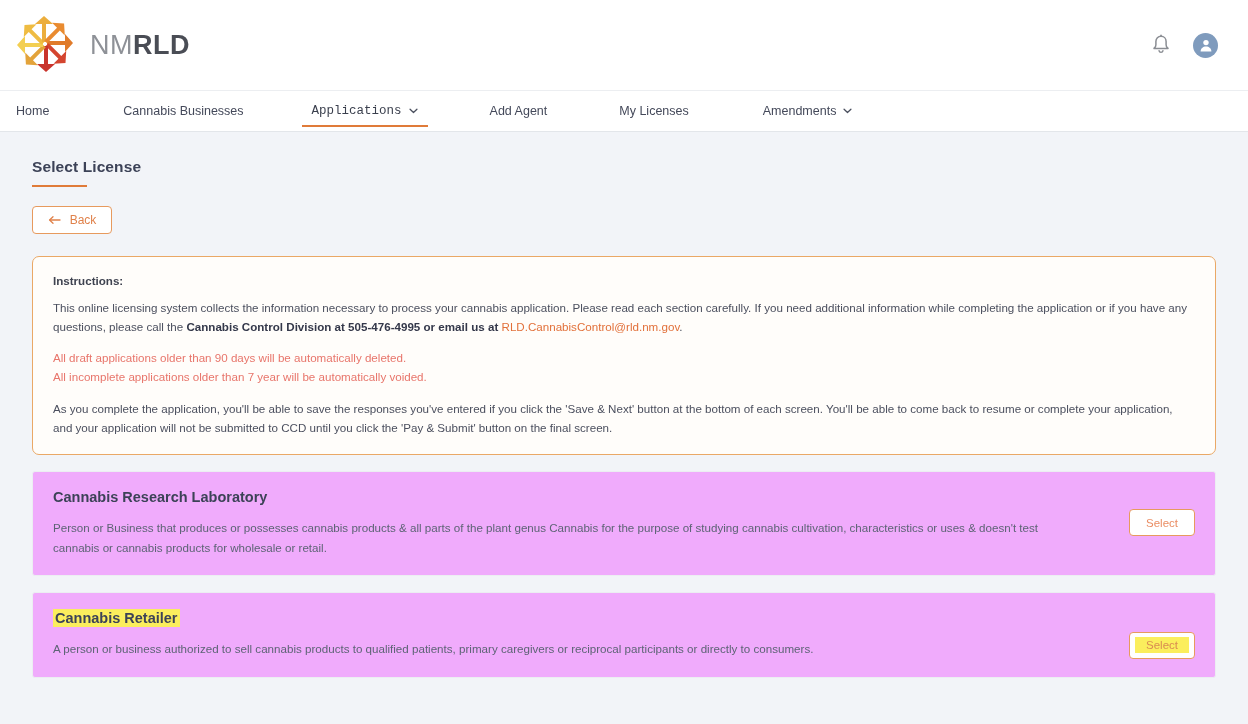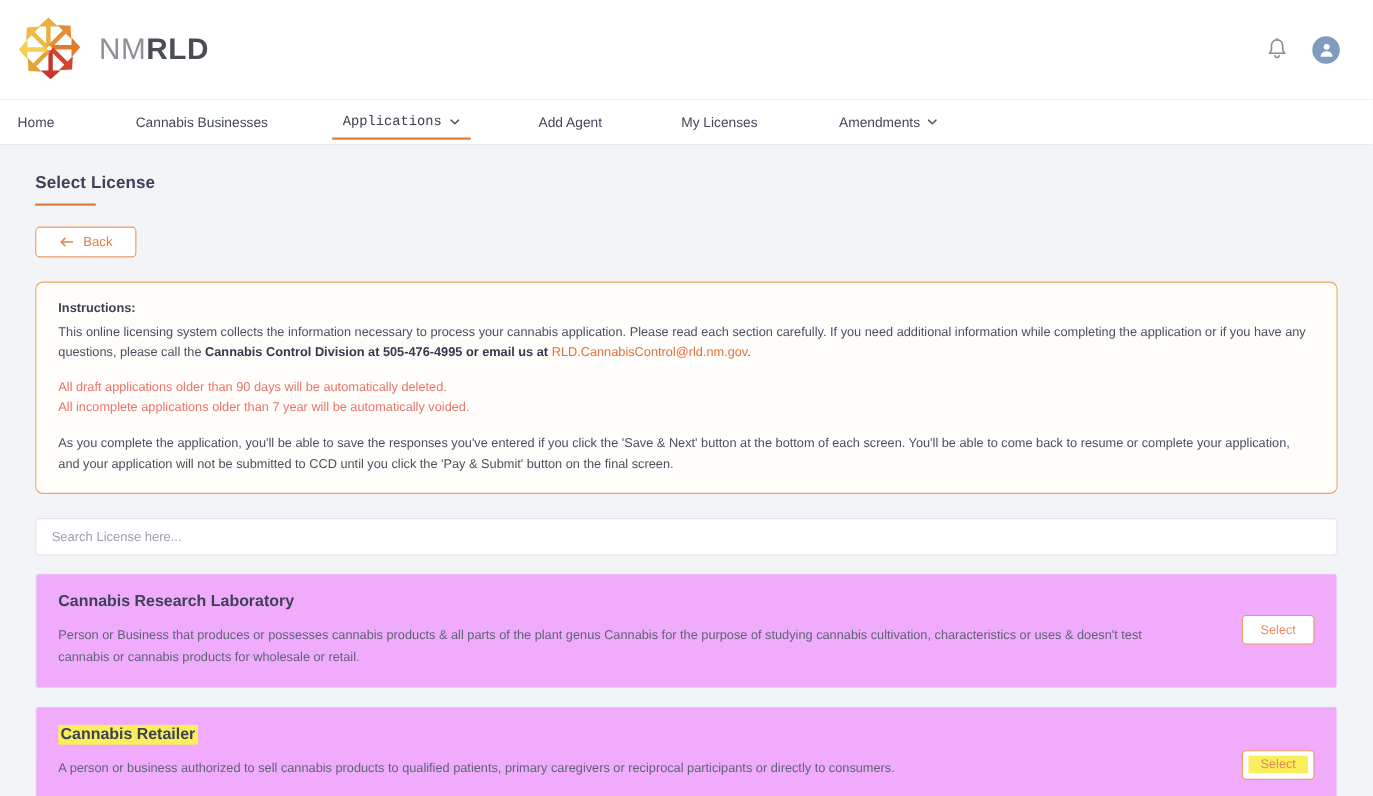--- a/index.html
+++ b/index.html
@@ -130,21 +130,21 @@
   }
   .title-underline {
     width: 55px;
     height: 2px;
     background: #e07b39;
     margin-top: 9px;
   }
 
   .back-btn {
     margin: 19px 0 0 10px;
-    width: 92px;
+    width: 80px;
     height: 28px;
     border: 1px solid #e79a5e;
     border-radius: 4px;
     background: #ffffff;
     color: #e0814a;
     font-size: 12px;
     font-family: "Liberation Sans", sans-serif;
     display: flex;
     align-items: center;
     justify-content: center;
@@ -160,21 +160,21 @@
     border-radius: 7px;
     background: #fffdfa;
     padding: 15px 20px 17px 20px;
     font-size: 11.6px;
     line-height: 1.62;
     color: #4b4f5e;
   }
   .instructions .lead {
     font-weight: 700;
     color: #3f4350;
-    margin-bottom: 2px;
+    margin-bottom: 8px;
     font-size: 11.6px;
   }
   .instructions p { margin: 0; }
   .instructions .para-gap { height: 13px; }
   .instructions b { font-weight: 700; color: #34384a; }
   .mail-link { color: #e2703a; text-decoration: none; }
   .warn { color: #e8756b; }
 
   
   .search-box {
@@ -367,23 +367,20 @@
   <div class="instructions">
     <div class="lead">Instructions:</div>
     <p><span>This online licensing system collects the information necessary to process your cannabis application. Please read each section carefully. If you need additional information while completing the application or if you have any questions, please call the </span><b>Cannabis Control Division at 505-476-4995 or email us at</b><span> </span><a class="mail-link" href="#">RLD.CannabisControl@rld.nm.gov</a><span>.</span></p>
     <div class="para-gap"></div>
     <p class="warn">All draft applications older than 90 days will be automatically deleted.</p>
     <p class="warn">All incomplete applications older than 7 year will be automatically voided.</p>
     <div class="para-gap"></div>
     <p>As you complete the application, you'll be able to save the responses you've entered if you click the 'Save &amp; Next' button at the bottom of each screen. You'll be able to come back to resume or complete your application, and your application will not be submitted to CCD until you click the 'Pay &amp; Submit' button on the final screen.</p>
   </div>
 
-  <div class="search-box">
-    <input type="text" placeholder="Search License here..." style="">
-  </div>
 
   <div class="license-card card-1">
     <div class="license-main">
       <div><span class="license-name">Cannabis Research Laboratory</span></div>
       <div class="license-desc">Person or Business that produces or possesses cannabis products &amp; all parts of the plant genus Cannabis for the purpose of studying cannabis cultivation, characteristics or uses &amp; doesn't test cannabis or cannabis products for wholesale or retail.</div>
     </div>
     <button class="select-btn">
       <span class="sel-text">Select</span>
     </button>
   </div>

